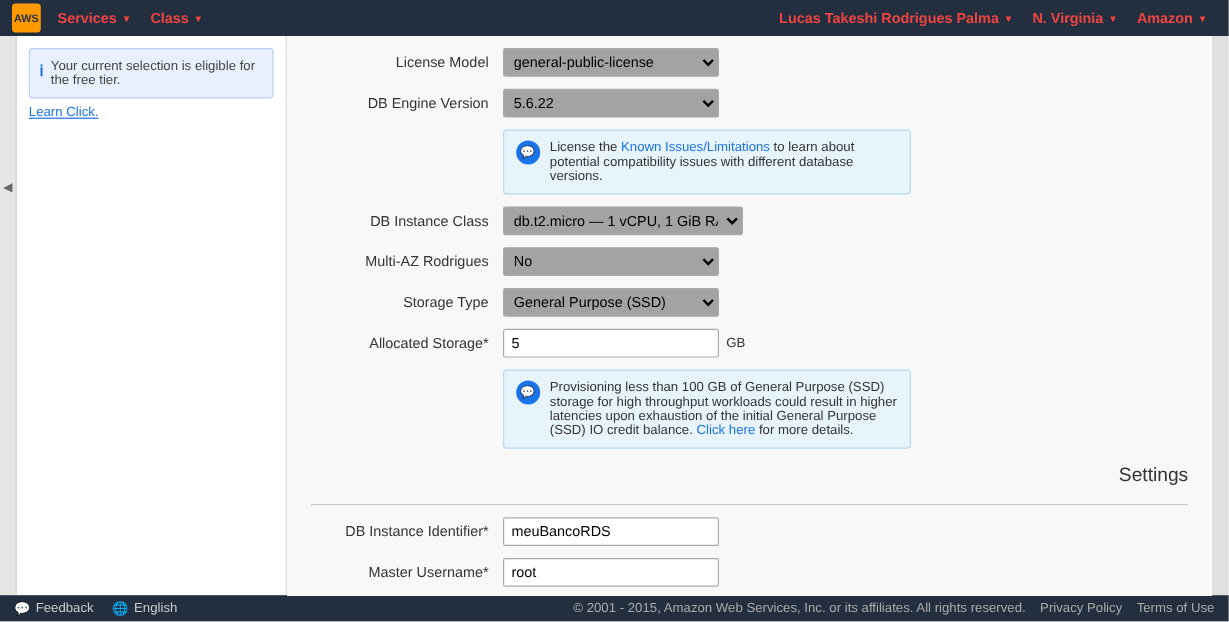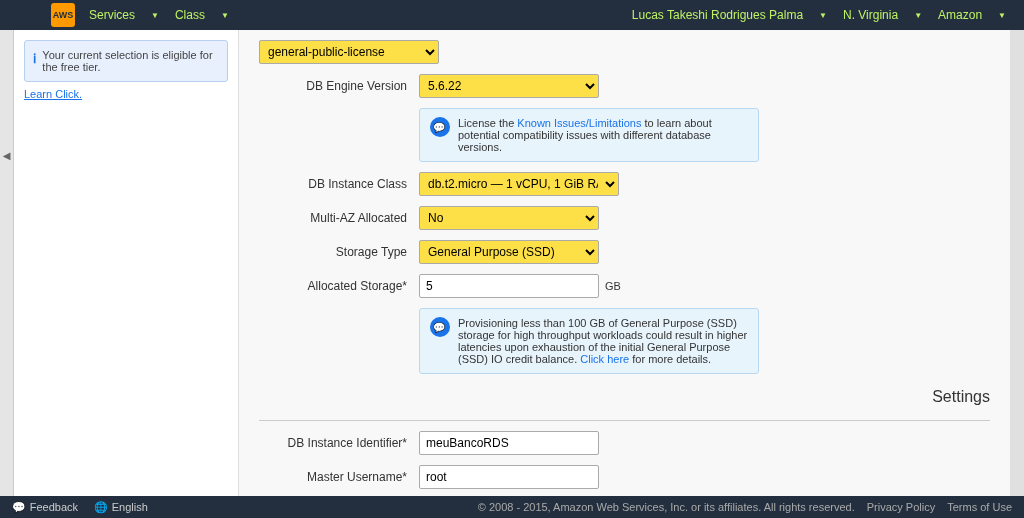--- a/index.html
+++ b/index.html
@@ -15,28 +15,27 @@
       padding: 0 10px;
       flex-shrink: 0;
     }
     .top-nav .aws-logo {
       background: #f90;
       width: 24px; height: 24px;
       border-radius: 3px;
       display: flex; align-items: center; justify-content: center;
       font-weight: bold; font-size: 10px; color: #232f3e;
       margin-right: 6px;
-      margin-left: 41px;
     }
     .top-nav .nav-item {
-      color: #bef264;
+      color: #ef4444;
       font-size: 12px;
       padding: 0 8px;
       cursor: pointer;
-      display: flex; align-items: center; gap: 16px;
+      display: flex; align-items: center; gap: 4px; font-weight: bold;
     }
     .top-nav .nav-item .caret { font-size: 8px; }
     .top-nav .spacer { flex: 1; }
     .top-nav .right-nav { display: flex; align-items: center; }
 
     
     .main-area {
       display: flex;
       flex: 1;
       overflow: hidden;
@@ -108,21 +107,21 @@
     .form-control {
       flex: 1;
       max-width: 200px;
     }
     select.form-select {
       width: 180px;
       height: 24px;
       border: 1px solid #aaa;
       border-radius: 2px;
       font-size: 12px;
-      background: #fde047;
+      background: #a3a3a3;
       padding: 0 4px;
     }
     input.form-input {
       width: 180px;
       height: 24px;
       border: 1px solid #aaa;
       border-radius: 2px;
       font-size: 12px;
       padding: 0 6px;
       background: #fff;
@@ -263,20 +262,21 @@
     <div class="sidebar-info">
       <span class="info-icon">ℹ</span>
       <span>Your current selection is eligible for the free tier.</span>
     </div>
     <a class="learn-more" href="#">Learn Click.</a>
   </div>
 
   <div class="content">
 
     <div class="form-row">
+      <label class="form-label">License Model</label>
       <div class="form-control">
         <select class="form-select">
           <option>general-public-license</option>
         </select>
       </div>
     </div>
 
     <div class="form-row">
       <label class="form-label">DB Engine Version</label>
       <div class="form-control">
@@ -296,21 +296,21 @@
     <div class="form-row">
       <label class="form-label">DB Instance Class</label>
       <div class="form-control">
         <select class="form-select" style="width:200px;">
           <option>db.t2.micro — 1 vCPU, 1 GiB RAM</option>
         </select>
       </div>
     </div>
 
     <div class="form-row">
-      <label class="form-label">Multi-AZ Allocated</label>
+      <label class="form-label">Multi-AZ Rodrigues</label>
       <div class="form-control">
         <select class="form-select">
           <option>No</option>
         </select>
       </div>
     </div>
 
     <div class="form-row">
       <label class="form-label">Storage Type</label>
       <div class="form-control">
@@ -364,17 +364,17 @@
       <span>💬</span>
       <span>Feedback</span>
     </div>
     <div class="english-item">
       <span>🌐</span>
       <span>English</span>
     </div>
   </div>
   <div class="spacer"></div>
   <div class="bottom-right">
-    <span>© 2008 - 2015, Amazon Web Services, Inc. or its affiliates. All rights reserved.</span>
+    <span>© 2001 - 2015, Amazon Web Services, Inc. or its affiliates. All rights reserved.</span>
     <a href="#">Privacy Policy</a>
     <a href="#">Terms of Use</a>
   </div>
 </div>
 
 </body></html>

